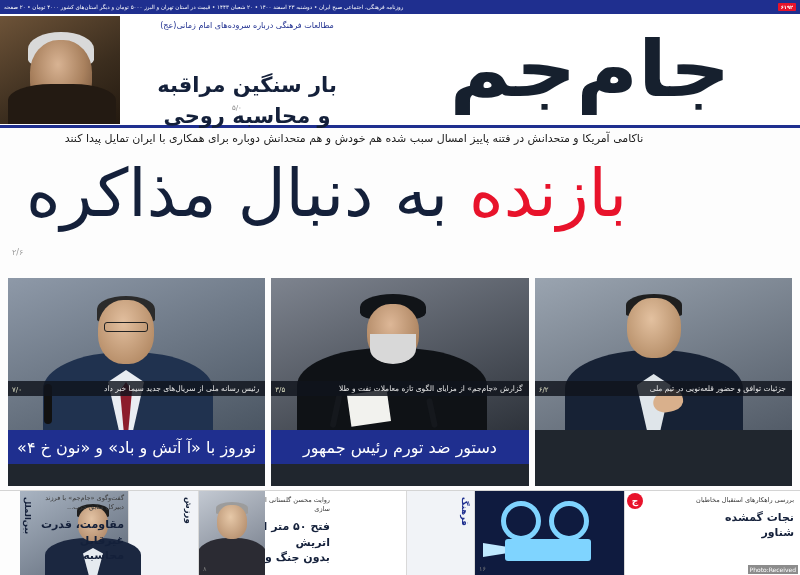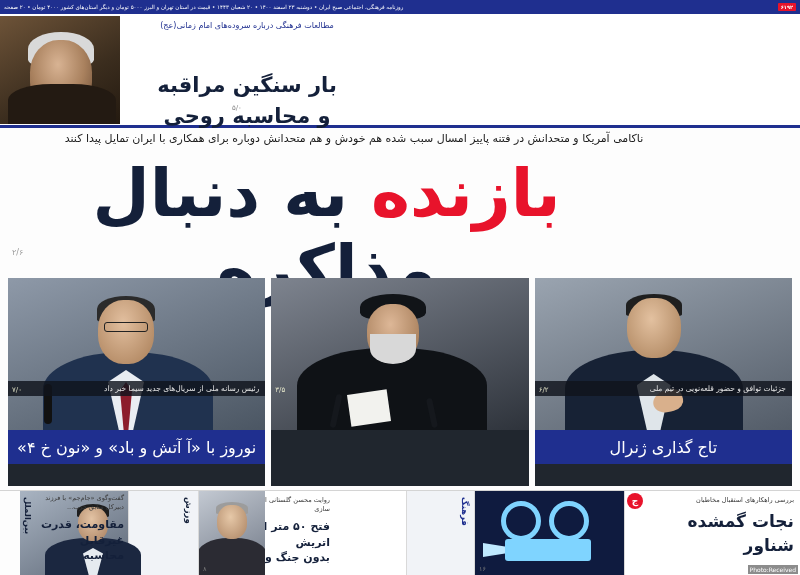--- a/index.html
+++ b/index.html
@@ -90,21 +90,21 @@
     position: absolute; top: 131px; left: 0; width: 708px;
     text-align: center; direction: rtl;
     font-size: 11px; color: #1b1b1b; padding: 0 18px;
     line-height: 1.5;
   }
 
   
   .main-headline {
     position: absolute; top: 156px; left: 0; width: 653px;
     text-align: center; direction: rtl;
-    font-size: 66px; font-weight: bold; line-height: 1.15;
+    font-size: 66px; font-weight: normal; line-height: 1.15;
     letter-spacing: -1px;
   }
   .main-headline .red { color: #e8132b; }
   .main-headline .dark { color: #14203a; }
   .side-num {
     position: absolute; left: 12px; top: 248px;
     font-size: 8px; color: #9a9a9a; direction: rtl;
   }
 
   
@@ -192,21 +192,21 @@
   .bcol { position: relative; height: 85px; border-left: 1px solid #d9d9d9; }
   .b1 { width: 176px; background: #ffffff; padding: 5px 6px; }
   .b2 { width: 150px; background: #ffffff; overflow: hidden; }
   .b3 { width: 68px; background: #f1f3f7; }
   .b4 { width: 208px; background: #ffffff; padding: 5px 6px; }
   .b5 { width: 70px; background: #f1f3f7; }
   .b6 { width: 108px; background: #ffffff; padding: 4px 5px; border-left: none; }
 
   .kicker { font-size: 6.5px; color: #3a3a3a; direction: rtl; line-height: 1.4; }
   .b-title {
-    font-size: 17px; font-weight: bold; color: #14203a;
+    font-size: 11px; font-weight: bold; color: #14203a;
     direction: rtl; line-height: 1.4; margin-top: 5px;
   }
   .b-title.small { font-size: 11px; }
   .vert-label {
     position: absolute; top: 6px; right: 4px;
     writing-mode: vertical-rl; text-orientation: mixed;
     font-size: 8.5px; font-weight: bold; color: #1f2f8f; direction: rtl;
   }
   .vert-label.alt { color: #14203a; }
   .pagebadge {
@@ -269,20 +269,23 @@
 
 <div class="page">
 
   <div class="top-strip">
     <span class="edition">۶۱۹۲</span>
     <span class="meta">روزنامه فرهنگی، اجتماعی صبح ایران • دوشنبه ۲۳ اسفند ۱۴۰۰ • ۲۰ شعبان ۱۴۴۳ • قیمت در استان تهران و البرز ۵۰۰۰ تومان و دیگر استان‌های کشور ۴۰۰۰ تومان • ۲۰ صفحه</span>
   </div>
 
   <div class="masthead"></div>
 
+  <div class="logo-zone">
+    <span class="logo-word">جام‌جم</span>
+  </div>
 
   <div class="photo-box">
     <div class="hair"></div>
     <div class="face"></div>
     <div class="body"></div>
   </div>
 
   <div class="masthead-headline">
     <div class="masthead-kicker">مطالعات فرهنگی درباره سروده‌های امام زمانی(عج)</div>
     <div class="masthead-title" style="white-space: pre-line; margin-top: 39px;">بار سنگین مراقبه
@@ -305,36 +308,37 @@
         <div class="pc">
           <div class="suit"></div>
           <div class="shirt2"></div>
           <div class="hair"></div>
           <div class="head"></div>
           <div class="hand"></div>
         </div>
         <div class="caption-strip">جزئیات توافق و حضور قلعه‌نویی در تیم ملی</div>
         <div class="corner-num">۶/۲</div>
       </div>
-      <div class="title-strip">تاج گذاری ژنرال</div>
     </div>
 
     <div class="card">
       <div class="img">
         <div class="pb">
           <div class="robe"></div>
           <div class="turban"></div>
           <div class="head"></div>
           <div class="beard"></div>
           <div class="paper"></div>
           <div class="mic1"></div>
           <div class="mic2"></div>
         </div>
+        <div class="caption-strip">گزارش «جام‌جم» از مزایای الگوی تازه معاملات نفت و طلا</div>
         <div class="corner-num">۳/۵</div>
       </div>
+      <div class="title-strip">دستور ضد تورم رئیس جمهور</div>
     </div>
 
     <div class="card">
       <div class="img">
         <div class="pa">
           <div class="suit"></div>
           <div class="shirt"></div>
           <div class="tie"></div>
           <div class="hair"></div>
           <div class="head"></div>

